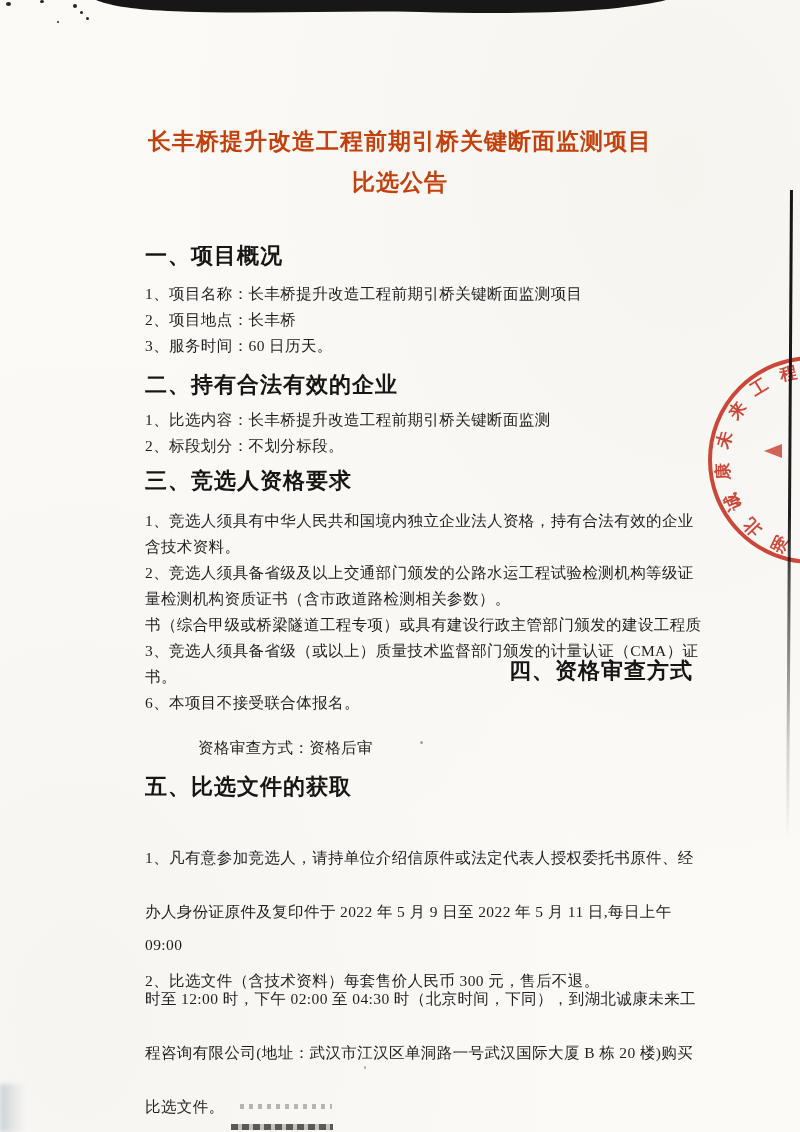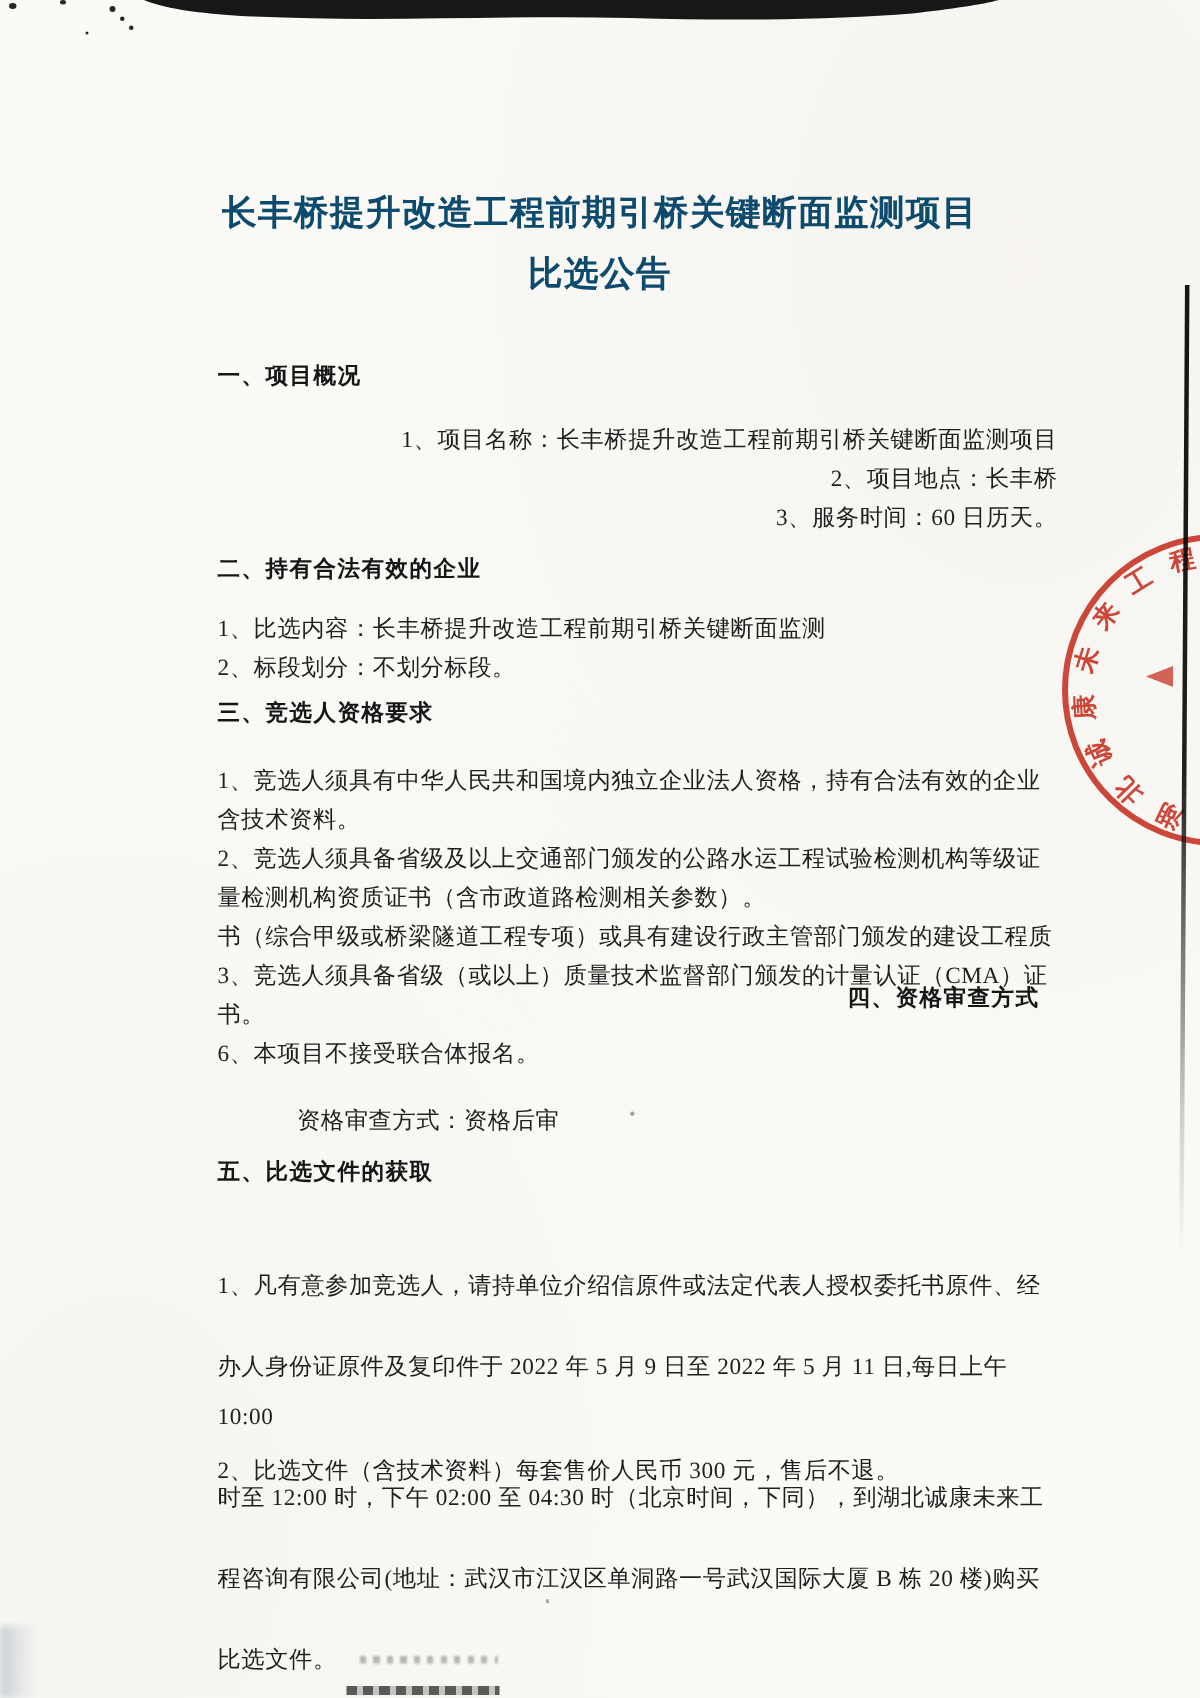--- a/index.html
+++ b/index.html
@@ -15,33 +15,33 @@
     left:0;top:0;width:800px;height:1132px;
     background:
       radial-gradient(ellipse at 85% 15%, rgba(225,218,205,.18), transparent 55%),
       radial-gradient(ellipse at 10% 90%, rgba(215,215,210,.15), transparent 50%);
     pointer-events:none;
   }
   
   .doc-title{
     left:100px;top:121px;width:600px;
     text-align:center;font-family:"Liberation Sans","DejaVu Sans",sans-serif;
-    font-weight:bold;font-size:23px;line-height:41px;letter-spacing:1px;color:#0c4a6e;
+    font-weight:bold;font-size:23px;line-height:41px;letter-spacing:1px;color:#c2410c;
   }
   
   .sec-h{
-    font-weight:bold;font-size:15px;color:#161616;letter-spacing:1px;
+    font-weight:bold;font-size:22px;color:#161616;letter-spacing:1px;
     left:145px;width:548px;
   }
   
   .body-block{left:145px;width:560px;font-size:15.5px;letter-spacing:.4px;color:#1f1f1f;}
   .lh26 .tline{line-height:26px;}
   .lh33 .tline{line-height:33px;margin-top:21px;}
   .indent-line{left:178px;}
-  #sec1-h{top:241px;} #sec1-b{top:281px;text-align:right;}
+  #sec1-h{top:241px;} #sec1-b{top:281px;}
   #sec2-h{top:370px;} #sec2-b{top:407px;}
   #sec3-h{top:466px;} #sec3-b{top:508px;}
   #sec4-h{top:656px;text-align:right;} #sec4-b{top:735px;width:400px;margin-left:20px;}
   #sec5-h{top:772px;} #sec5-b{top:820px;}
   #sec5-extra{top:968px;}
   
   .scan-band{left:0;top:0;width:700px;height:20px;}
   
   .speck{background:#262626;border-radius:50%;}
   
@@ -119,21 +119,21 @@
   </div>
 
 <div id="sec4-h" class="abs sec-h">四、资格审查方式</div>
 <div id="sec4-b" class="abs body-block lh26 indent-line">
     <div class="tline">资格审查方式：资格后审</div>
   </div>
 
 <div id="sec5-h" class="abs sec-h">五、比选文件的获取</div>
 <div id="sec5-b" class="abs body-block lh33">
     <div class="tline">1、凡有意参加竞选人，请持单位介绍信原件或法定代表人授权委托书原件、经</div>
-    <div class="tline">办人身份证原件及复印件于 2022 年 5 月 9 日至 2022 年 5 月 11 日,每日上午 10:00</div>
+    <div class="tline">办人身份证原件及复印件于 2022 年 5 月 9 日至 2022 年 5 月 11 日,每日上午 09:00</div>
     <div class="tline">时至 12:00 时，下午 02:00 至 04:30 时（北京时间，下同），到湖北诚康未来工</div>
     <div class="tline">程咨询有限公司(地址：武汉市江汉区单洞路一号武汉国际大厦 B 栋 20 楼)购买</div>
     <div class="tline">比选文件。</div>
   </div>
 <div id="sec5-extra" class="abs body-block" style="line-height:26px;">2、比选文件（含技术资料）每套售价人民币 300 元，售后不退。</div>
 
 <svg class="abs stamp" viewBox="0 0 120 214">
   <circle cx="132" cy="108" r="102" fill="none" stroke-width="4" stroke-linecap="round" stroke="#c8392b"></circle>
   <path id="sealarc" d="M 132,192 A 84,84 0 0 1 48,108 A 84,84 0 0 1 132,24" fill="none"></path>
   <polygon points="84,99 102,92 102,106" opacity=".85" fill="#c8392b"></polygon>

